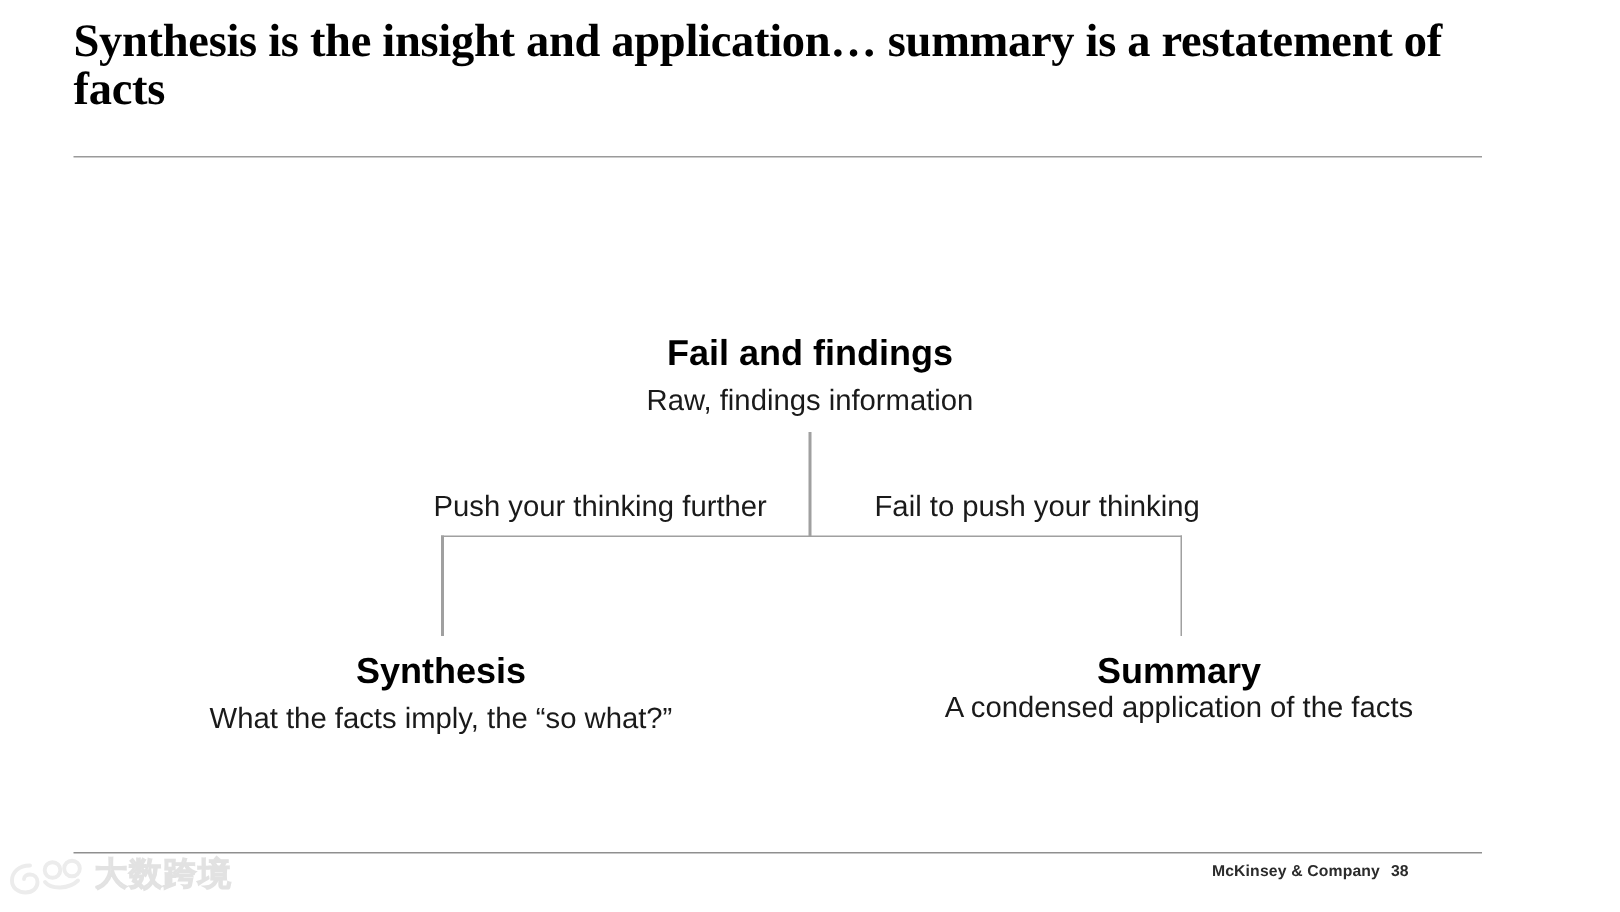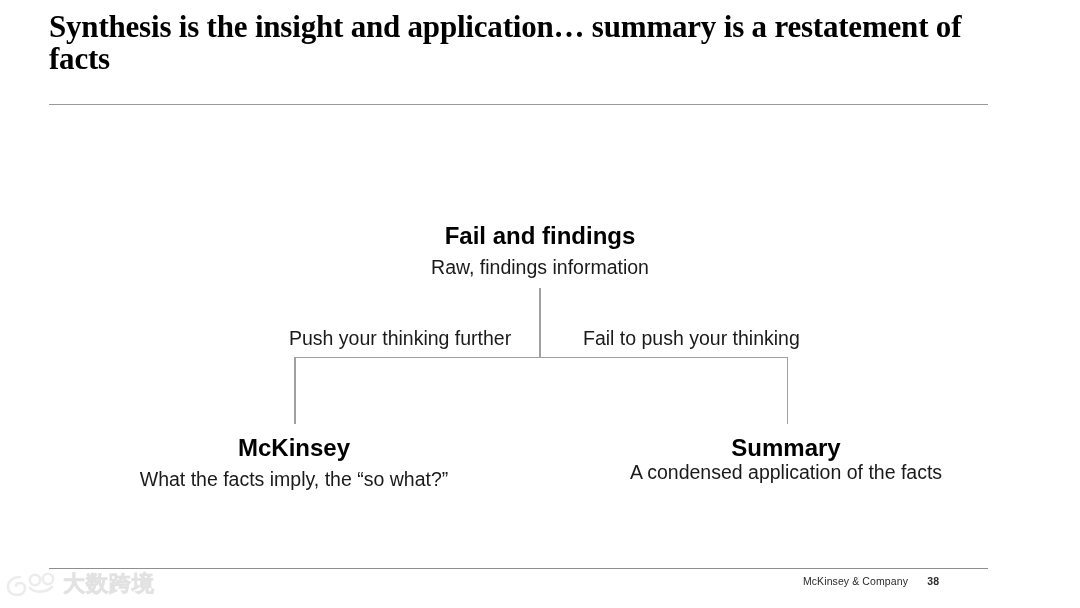--- a/index.html
+++ b/index.html
@@ -115,25 +115,25 @@
   .footer-rule {
     position: absolute;
     left: 49px;
     top: 568px;
     width: 982px;
     height: 1px;
     background: #8f8f8f;
   }
   .footer-brand {
     position: absolute;
-    right: 80px;
+    right: 68px;
     top: 575px;
     font-family: "Liberation Sans", sans-serif;
     font-size: 10.5px;
-    font-weight: normal;
+    font-weight: bold;
     color: #2b2b2b;
     letter-spacing: 0.1px;
   }
   .footer-page {
     position: absolute;
     right: 49px;
     top: 575px;
     font-family: "Liberation Sans", sans-serif;
     font-size: 10.5px;
     font-weight: bold;
@@ -176,21 +176,21 @@
     <div class="node-sub" id="root-sub">Raw, findings information</div>
 
     <div class="conn conn-v" id="stem"></div>
     <div class="conn conn-h" id="crossbar"></div>
     <div class="conn conn-v" id="leg-left"></div>
     <div class="conn conn-v" id="leg-right"></div>
 
     <div class="edge-label" id="label-left">Push your thinking further</div>
     <div class="edge-label" id="label-right">Fail to push your thinking</div>
 
-    <div class="node-title" id="left-title">McKinsey</div>
+    <div class="node-title" id="left-title">Synthesis</div>
     <div class="node-sub" id="left-sub">What the facts imply, the “so what?”</div>
 
     <div class="node-title" id="right-title">Summary</div>
     <div class="node-sub" id="right-sub">A condensed application of the facts</div>
   </div>
 
   <div class="footer-rule"></div>
   <div class="footer-brand">McKinsey &amp; Company</div>
   <div class="footer-page">38</div>
 

